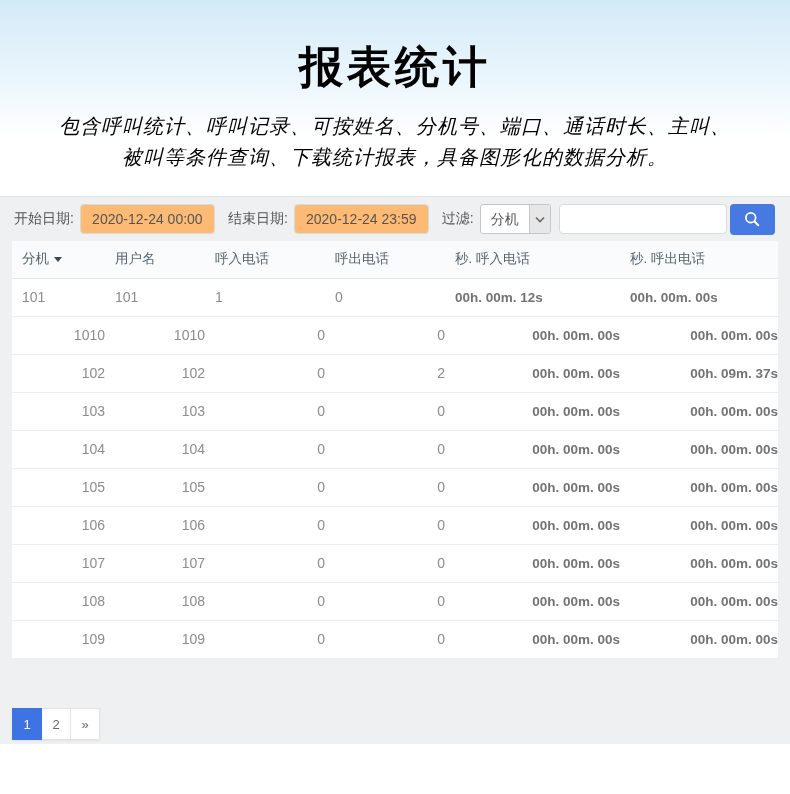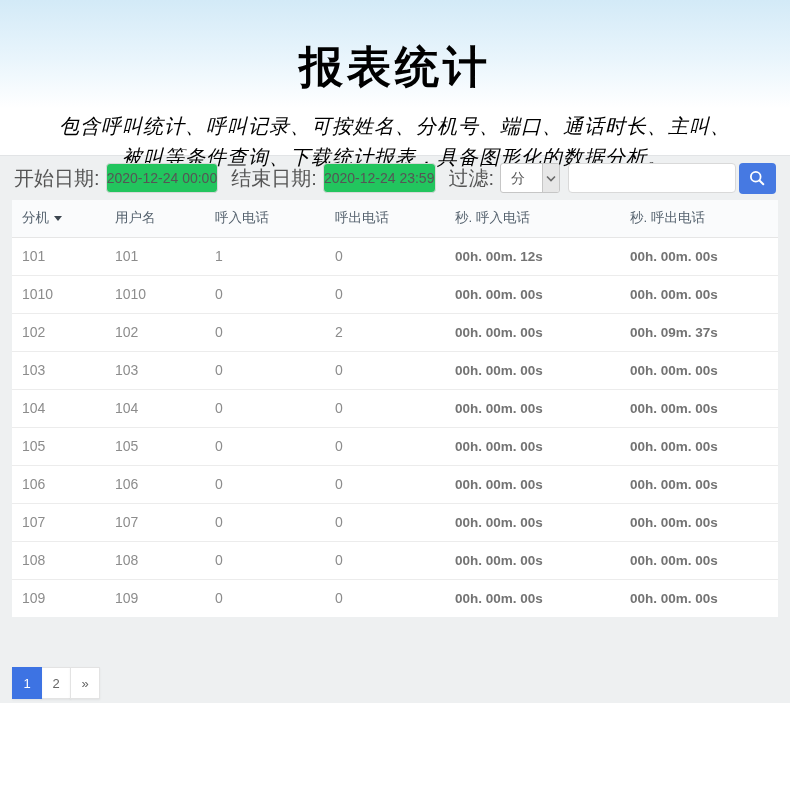--- a/index.html
+++ b/index.html
@@ -1,32 +1,32 @@
 <!DOCTYPE html>
 <html><head>
 <meta charset="utf-8">
 <style>
   * { box-sizing: border-box; margin: 0; padding: 0; }
   html, body { width: 790px; height: 794px; overflow: hidden; background: #fff; }
   body { font-family: "Liberation Sans", "DejaVu Sans", sans-serif; }
 
   
-  .hero { height: 155px; background: linear-gradient(180deg, #d3eaf7 0%, #e9f5fc 38%, #ffffff 70%); }
+  .hero { height: 196px; background: linear-gradient(180deg, #d3eaf7 0%, #e9f5fc 38%, #ffffff 70%); }
   .page-title { padding-top: 38px; text-align: center; font-size: 44px; font-weight: 700;
                 letter-spacing: 4px; color: #000; }
   .subtitle { margin-top: 14px; text-align: center; font-size: 20px; line-height: 31px;
               letter-spacing: 1px; color: #000; font-style: italic; }
 
   
   .app { background: #eef0f1; border-top: 1px solid #e2e4e6; padding-bottom: 4px; }
 
   
   .filter-bar { height: 44px; display: flex; align-items: center; padding: 0 14px; }
-  .f-label { font-size: 20px; color: #555; margin-right: 6px; white-space: nowrap; }
-  .date-input { width: 135px; height: 30px; line-height: 28px; background: #22c55e;
+  .f-label { font-size: 14px; color: #555; margin-right: 6px; white-space: nowrap; }
+  .date-input { width: 135px; height: 30px; line-height: 28px; background: #fdba74;
                 border: 1px solid #d9d9d9; border-radius: 4px; text-align: center;
                 font-size: 14px; color: #555; margin-right: 13px; cursor: pointer; }
   .mini-select { display: inline-flex; align-items: stretch; height: 30px; background: #fff;
                  border: 1px solid #c6c6c6; border-radius: 3px; overflow: hidden; cursor: pointer; }
   .ms-val { padding: 0 10px; line-height: 28px; font-size: 14px; color: #555; }
   .ms-arrow { width: 21px; background: #e7e7e7; border-left: 1px solid #c6c6c6;
               display: flex; align-items: center; justify-content: center; }
   .search-input { width: 168px; height: 30px; background: #fff; border: 1px solid #d9d9d9;
                   border-radius: 4px; margin-left: 8px; padding: 0 8px; font-size: 14px; color: #555; }
   .search-btn { width: 45px; height: 31px; margin-left: 3px; border: none; border-radius: 4px;
@@ -34,21 +34,21 @@
 
   
   .table-card { margin: 0 12px; background: #fff; }
   table { width: 100%; border-collapse: collapse; table-layout: fixed; }
   thead th { height: 37px; background: #fafbfc; border-bottom: 1px solid #e6e6e6;
              font-size: 13.5px; font-weight: 400; color: #55626e; text-align: left;
              padding-left: 10px; cursor: pointer; white-space: nowrap; }
   th.c1 { width: 93px; }  th.c2 { width: 100px; } th.c3 { width: 120px; }
   th.c4 { width: 120px; } th.c5 { width: 175px; }
   tbody td { height: 38px; font-size: 14px; color: #8c8c8c; padding-left: 10px; white-space: nowrap; }
-  tbody tr + tr td { border-top: 1px solid #ececec; }
+  tbody tr + tr td { border-top: 1px solid #ececec; text-align: right; }
   td.dur { color: #737373; font-weight: 700; font-size: 13.5px; }
   .sort-icon { display: inline-block; margin-left: 5px; width: 0; height: 0;
                border-left: 4px solid transparent; border-right: 4px solid transparent;
                border-top: 5px solid #3c464f; vertical-align: middle; }
 
   
   .page-row { display: flex; align-items: center; margin: 50px 0 0 12px; height: 32px; }
   .page-btn { width: 30px; height: 32px; line-height: 32px; text-align: center; font-size: 13px;
               background: #fff; color: #666; border: 1px solid #e3e3e3; margin-right: -1px;
               cursor: pointer; box-shadow: 0 1px 2px rgba(0,0,0,0.06); }

